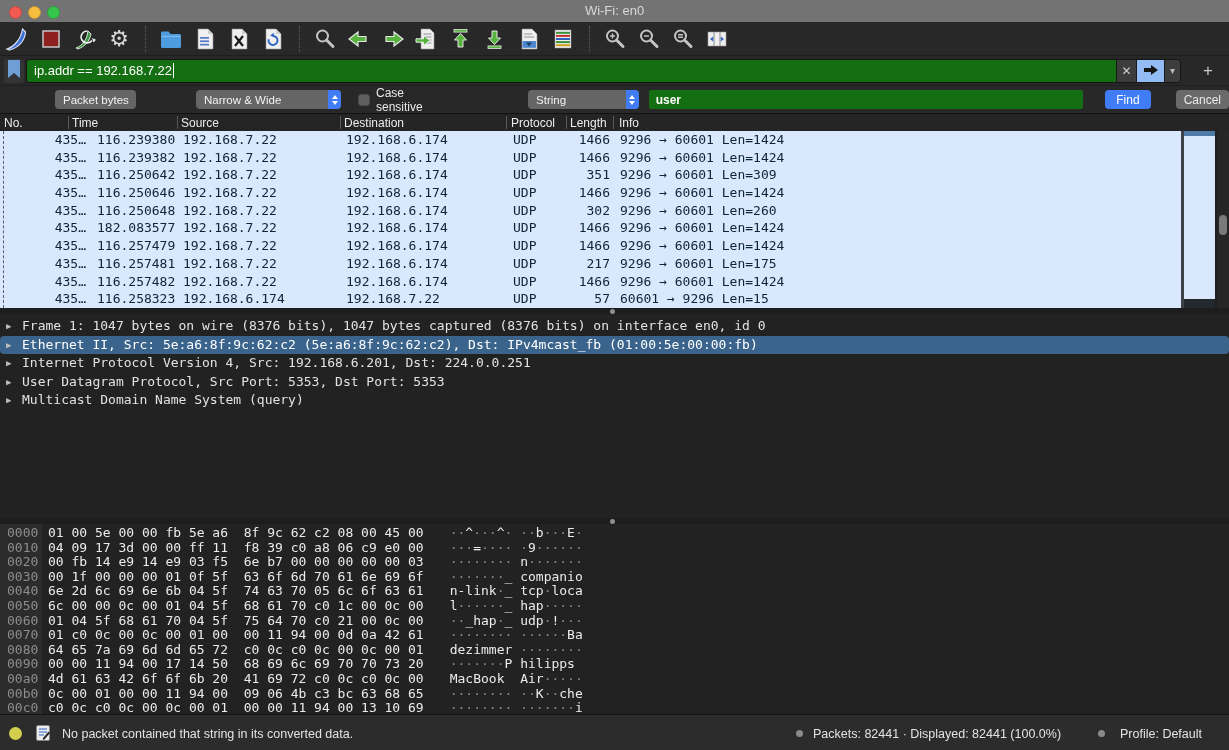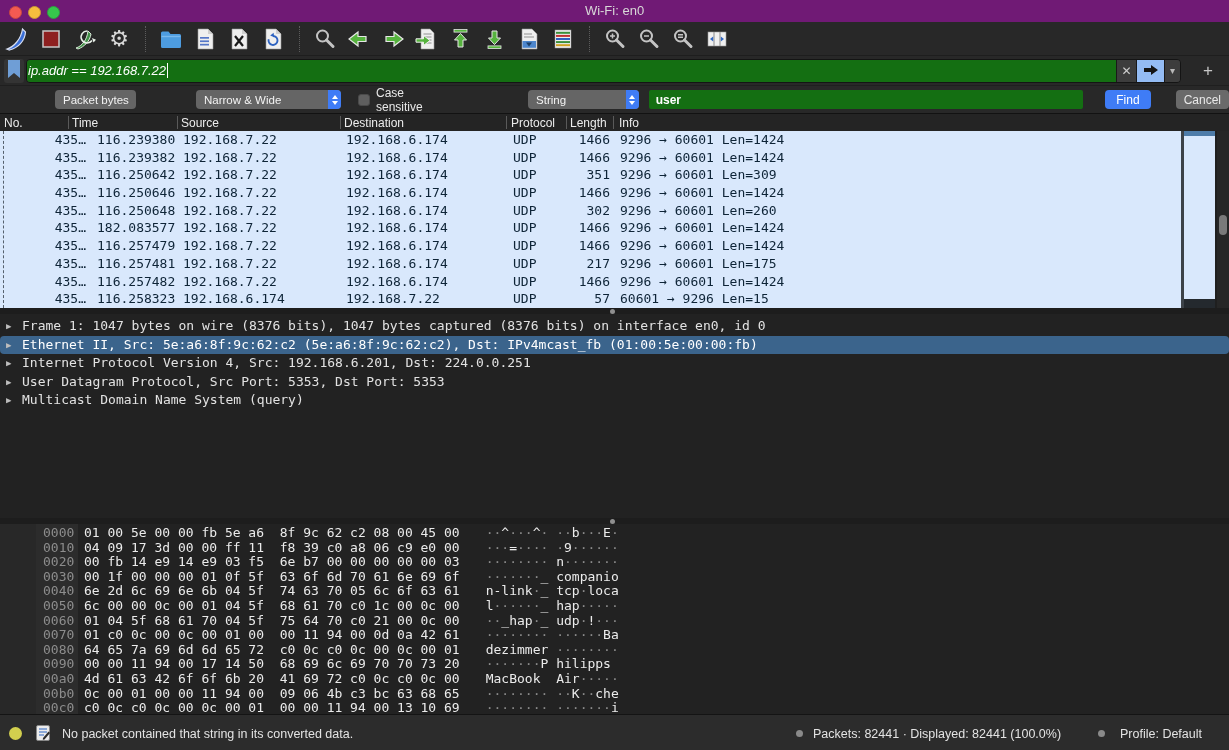--- a/index.html
+++ b/index.html
@@ -1,40 +1,40 @@
 <!DOCTYPE html>
 <html><head>
 <meta charset="utf-8">
 <style>
   * { box-sizing: border-box; margin: 0; padding: 0; }
   html,body { width:1229px; height:750px; overflow:hidden; background:#282828;
     font-family:"Liberation Sans", sans-serif; }
 
   
-  .titlebar { height:22px; position:relative; background:#701a75; }
+  .titlebar { height:22px; position:relative; background:#737373; }
   .lights { position:absolute; left:9px; top:6px; display:flex; gap:6px; }
   .light { width:13px; height:13px; border-radius:50%; }
   .light.red{ background:#f35a52; border:1px solid #c74841;}
   .light.yellow{ background:#f6bd3e; border:1px solid #c79a33;}
   .light.green{ background:#37c64c; border:1px solid #2da03e;}
   .wtitle { position:absolute; left:0; right:0; top:3px; text-align:center;
     font-size:13px; color:#d8d8d8; }
 
   
   .toolbar { height:33px; display:flex; align-items:center; background:#282828; padding-left:4px; }
   .tbi { width:26px; height:26px; display:flex; align-items:center; justify-content:center; margin-right:8px; cursor:default; }
   .tbi svg { display:block; }
   .tbsep { width:1px; height:26px; border-left:1px dotted #5c5c5c; margin:0 12px 0 5px; }
   .gear-glyph { font-size:22px; color:#d9d9d9; line-height:26px; }
 
   
   .filterbar { height:30px; background:#282828; display:flex; align-items:center; padding:0 8px 0 4px; border-top:1px solid #1e1e1e; }
   .bookmark-btn { width:20px; height:24px; background:#343434; border-radius:3px; display:flex; align-items:center; justify-content:center; margin-right:2px; }
   .filter-group { flex:1; height:24px; display:flex; align-items:stretch; border:1px solid #141414; border-radius:4px; overflow:hidden; background:#2f2f2f; }
-  .filter-input { flex:1; background:#146f12; color:#ffffff; font-size:13px; display:flex; align-items:center; padding-left:1px;font-style:italic; }
+  .filter-input { flex:1; background:#146f12; color:#ffffff; font-size:13px; display:flex; align-items:center; padding-left:7px; }
   .caret-bar { display:inline-block; width:1px; height:15px; background:#fff; margin-left:1px; }
   .clear-btn { width:20px; display:flex; align-items:center; justify-content:center; background:#3d3d3d; border-left:1px solid #191919; color:#cfcfcf; font-size:12px; }
   .apply-btn { width:28px; display:flex; align-items:center; justify-content:center; background:#94bcf4; border-left:1px solid #191919; }
   .apply-caret { width:16px; display:flex; align-items:center; justify-content:center; color:#b9b9b9; font-size:10px; background:#3d3d3d; border-left:1px solid #191919;}
   .plus-btn { width:26px; text-align:center; color:#c8c8c8; font-size:17px; margin-left:14px; }
 
   
   .findbar { height:28px; background:#282828; border-top:1px solid #1f1f1f; display:flex; align-items:center; font-size:12px; }
   .sel { height:19px; background:#656565; border-radius:4px; display:flex; align-items:center; overflow:hidden; }
   .sel-label { color:#f2f2f2; font-size:11.5px; padding:0 8px; white-space:nowrap; flex:1; }
@@ -81,21 +81,21 @@
   .splitter .dot { position:absolute; top:1px; left:610px; width:5px; height:5px; border-radius:50%; background:#8f8f8f; }
 
   
   .details { height:204px; background:#222222; padding-top:3px; overflow:hidden; }
   .drow { height:18.6px; line-height:18.6px; position:relative; padding-left:22px;
     font-family:"DejaVu Sans Mono", monospace; font-size:13px; color:#e2e2e2; white-space:nowrap; }
   .drow.sel { background:#3b648c; color:#ffffff; }
   .tri { position:absolute; left:6px; top:0; font-size:9px; color:#bdbdbd; }
 
   
-  .hexpane { height:190px; background:#222222; position:relative; overflow:hidden; padding-top:2px;margin-left:36px; }
+  .hexpane { height:190px; background:#222222; position:relative; overflow:hidden; padding-top:2px; }
   .offsetcol { position:absolute; left:0; top:0; bottom:0; width:42px; background:#2c2c2c; }
   .hrow { height:14.6px; line-height:14.6px; position:relative; font-family:"DejaVu Sans Mono", monospace; font-size:13px; white-space:pre; }
   .off { display:inline-block; width:42px; padding-left:7px; color:#8d8d8d; position:relative; }
   .hx { margin-left:6px; color:#ebebeb; }
   .asc { margin-left:26px; color:#ebebeb; }
   .asc .dim { color:#8a8a8a; }
 
   
   .statusbar { height:36px; background:#2c2c2c; border-top:1px solid #141414; position:relative; font-size:12.5px; color:#e3e3e3;padding-left:8px; }
   .expert-dot { position:absolute; left:9px; top:12px; width:13px; height:13px; border-radius:50%; background:#d2cf4e; }

